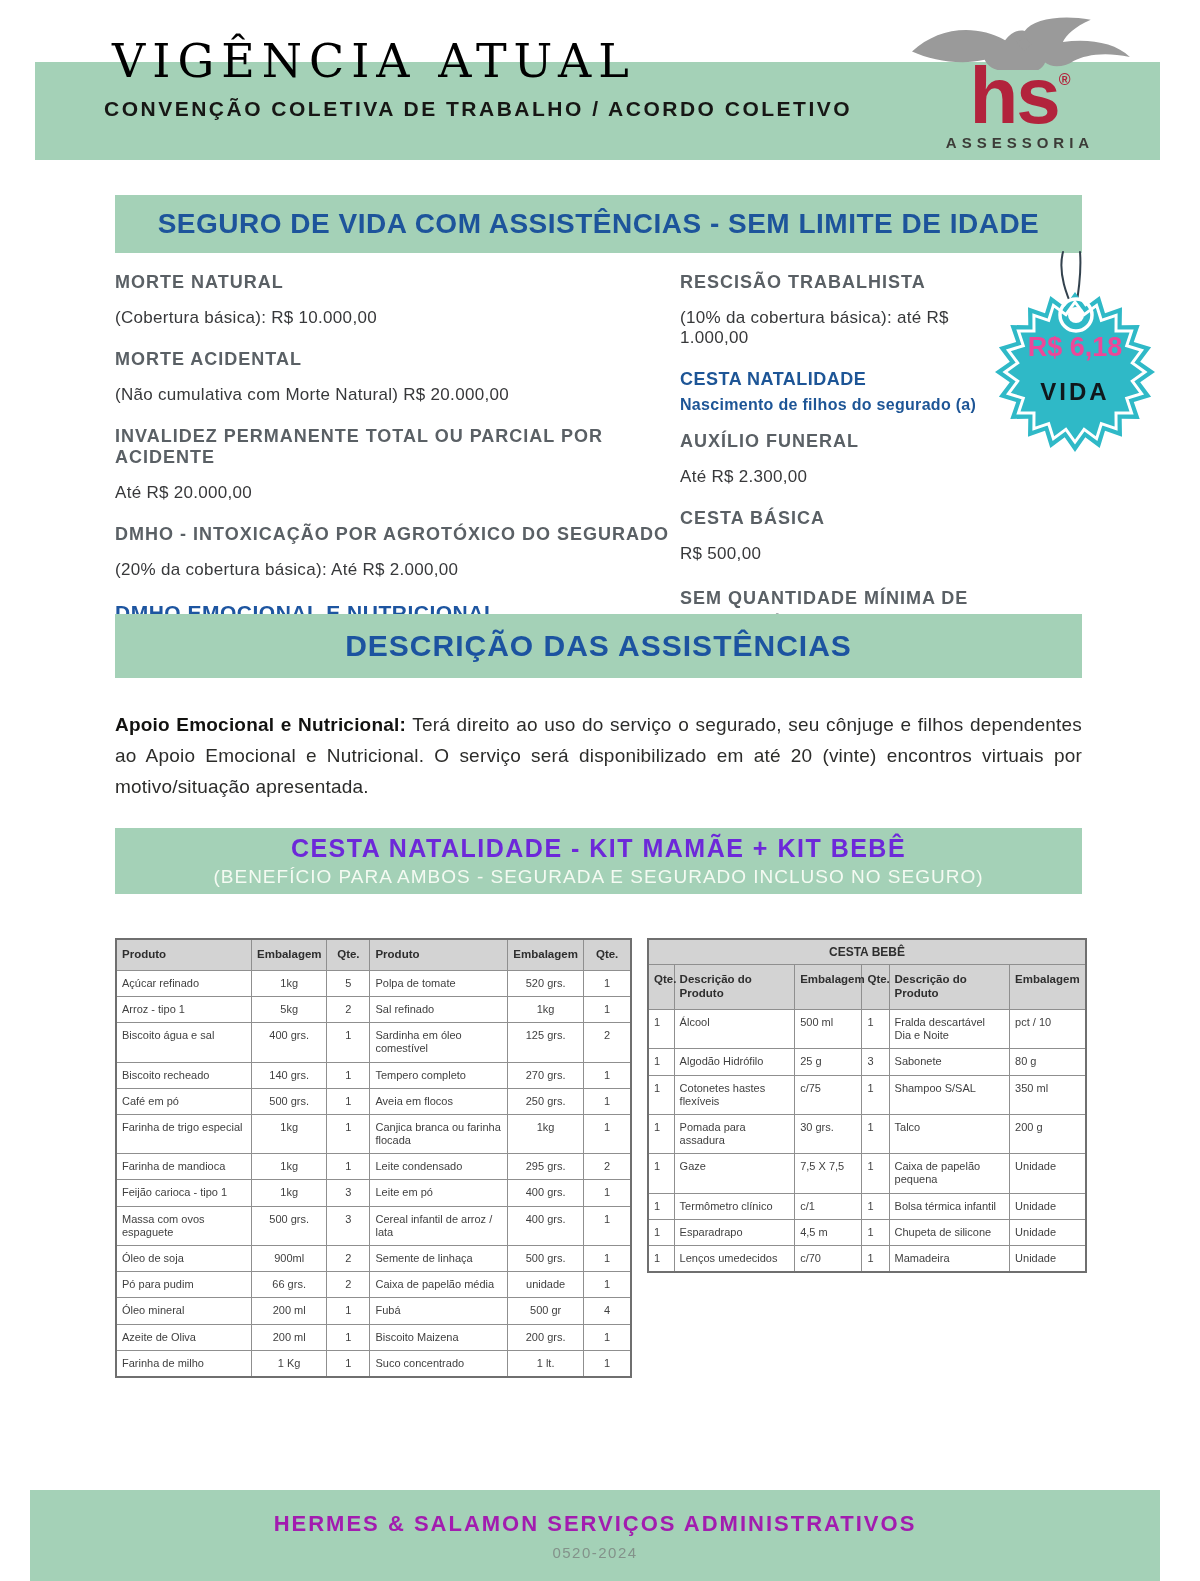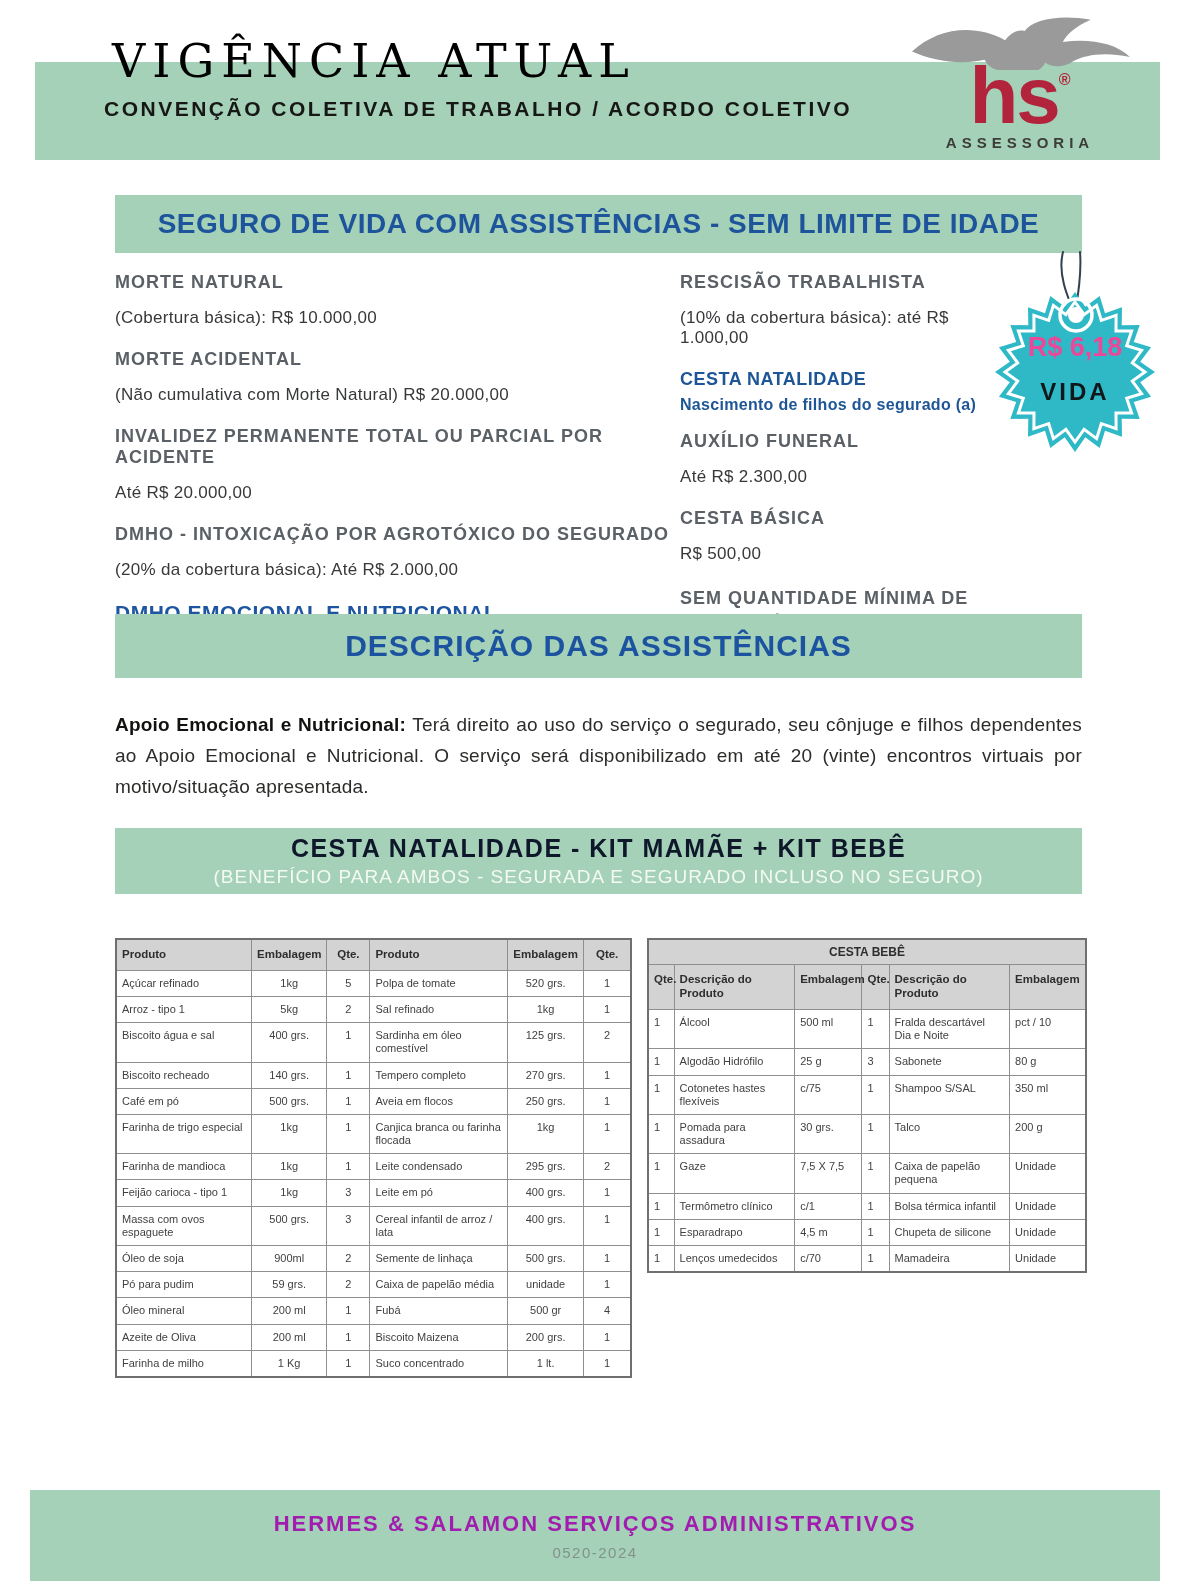--- a/index.html
+++ b/index.html
@@ -17,21 +17,21 @@
   .logo .hs sup { font-size:16px; letter-spacing:0; vertical-align:38px; }
   .logo .assessoria { margin-top:4px; font-size:15px; font-weight:bold; letter-spacing:5px; color:#3c3c38; }
 
   
   .banner { position:absolute; left:115px; width:967px; background:#a4d1b7; display:flex; align-items:center; justify-content:center; }
   .banner-main { top:195px; height:58px; }
   .banner-main .txt { font-size:28px; font-weight:bold; color:#1d549b; letter-spacing:0.5px; }
   .banner-desc { top:614px; height:64px; }
   .banner-desc .txt { font-size:30px; font-weight:bold; color:#1c53a0; letter-spacing:1px; }
   .banner-nat { top:828px; height:66px; flex-direction:column; }
-  .banner-nat .l1 { font-size:25px; font-weight:bold; color:#0f172a; letter-spacing:1.5px; }
+  .banner-nat .l1 { font-size:25px; font-weight:bold; color:#6d28d9; letter-spacing:1.5px; }
   .banner-nat .l2 { font-size:19px; color:#f4faf2; letter-spacing:1px; margin-top:3px; }
 
   
   .benefits { position:absolute; left:115px; top:272px; width:900px; display:flex; }
   .bcol-left  { width:565px; }
   .bcol-right { width:330px; }
   .bh { font-size:18px; font-weight:bold; letter-spacing:1px; color:#5a6065; margin-bottom:15px; }
   .bv { font-size:17px; color:#37383a; letter-spacing:0.3px; margin-bottom:21px; }
   .bh-blue { font-size:21px; font-weight:bold; color:#1d55a0; letter-spacing:0.5px; margin-top:6px; }
   .bh-blue-sm { font-size:18px; font-weight:bold; color:#1d5596; letter-spacing:0.5px; margin-bottom:6px; }
@@ -231,21 +231,21 @@
         <tr>
           <td class="al">Óleo de soja</td>
           <td class="ac">900ml</td>
           <td class="ac">2</td>
           <td class="al">Semente de linhaça</td>
           <td class="ac">500 grs.</td>
           <td class="ac">1</td>
         </tr>
         <tr>
           <td class="al">Pó para pudim</td>
-          <td class="ac">59 grs.</td>
+          <td class="ac">66 grs.</td>
           <td class="ac">2</td>
           <td class="al">Caixa de papelão média</td>
           <td class="ac">unidade</td>
           <td class="ac">1</td>
         </tr>
         <tr>
           <td class="al">Óleo mineral</td>
           <td class="ac">200 ml</td>
           <td class="ac">1</td>
           <td class="al">Fubá</td>

